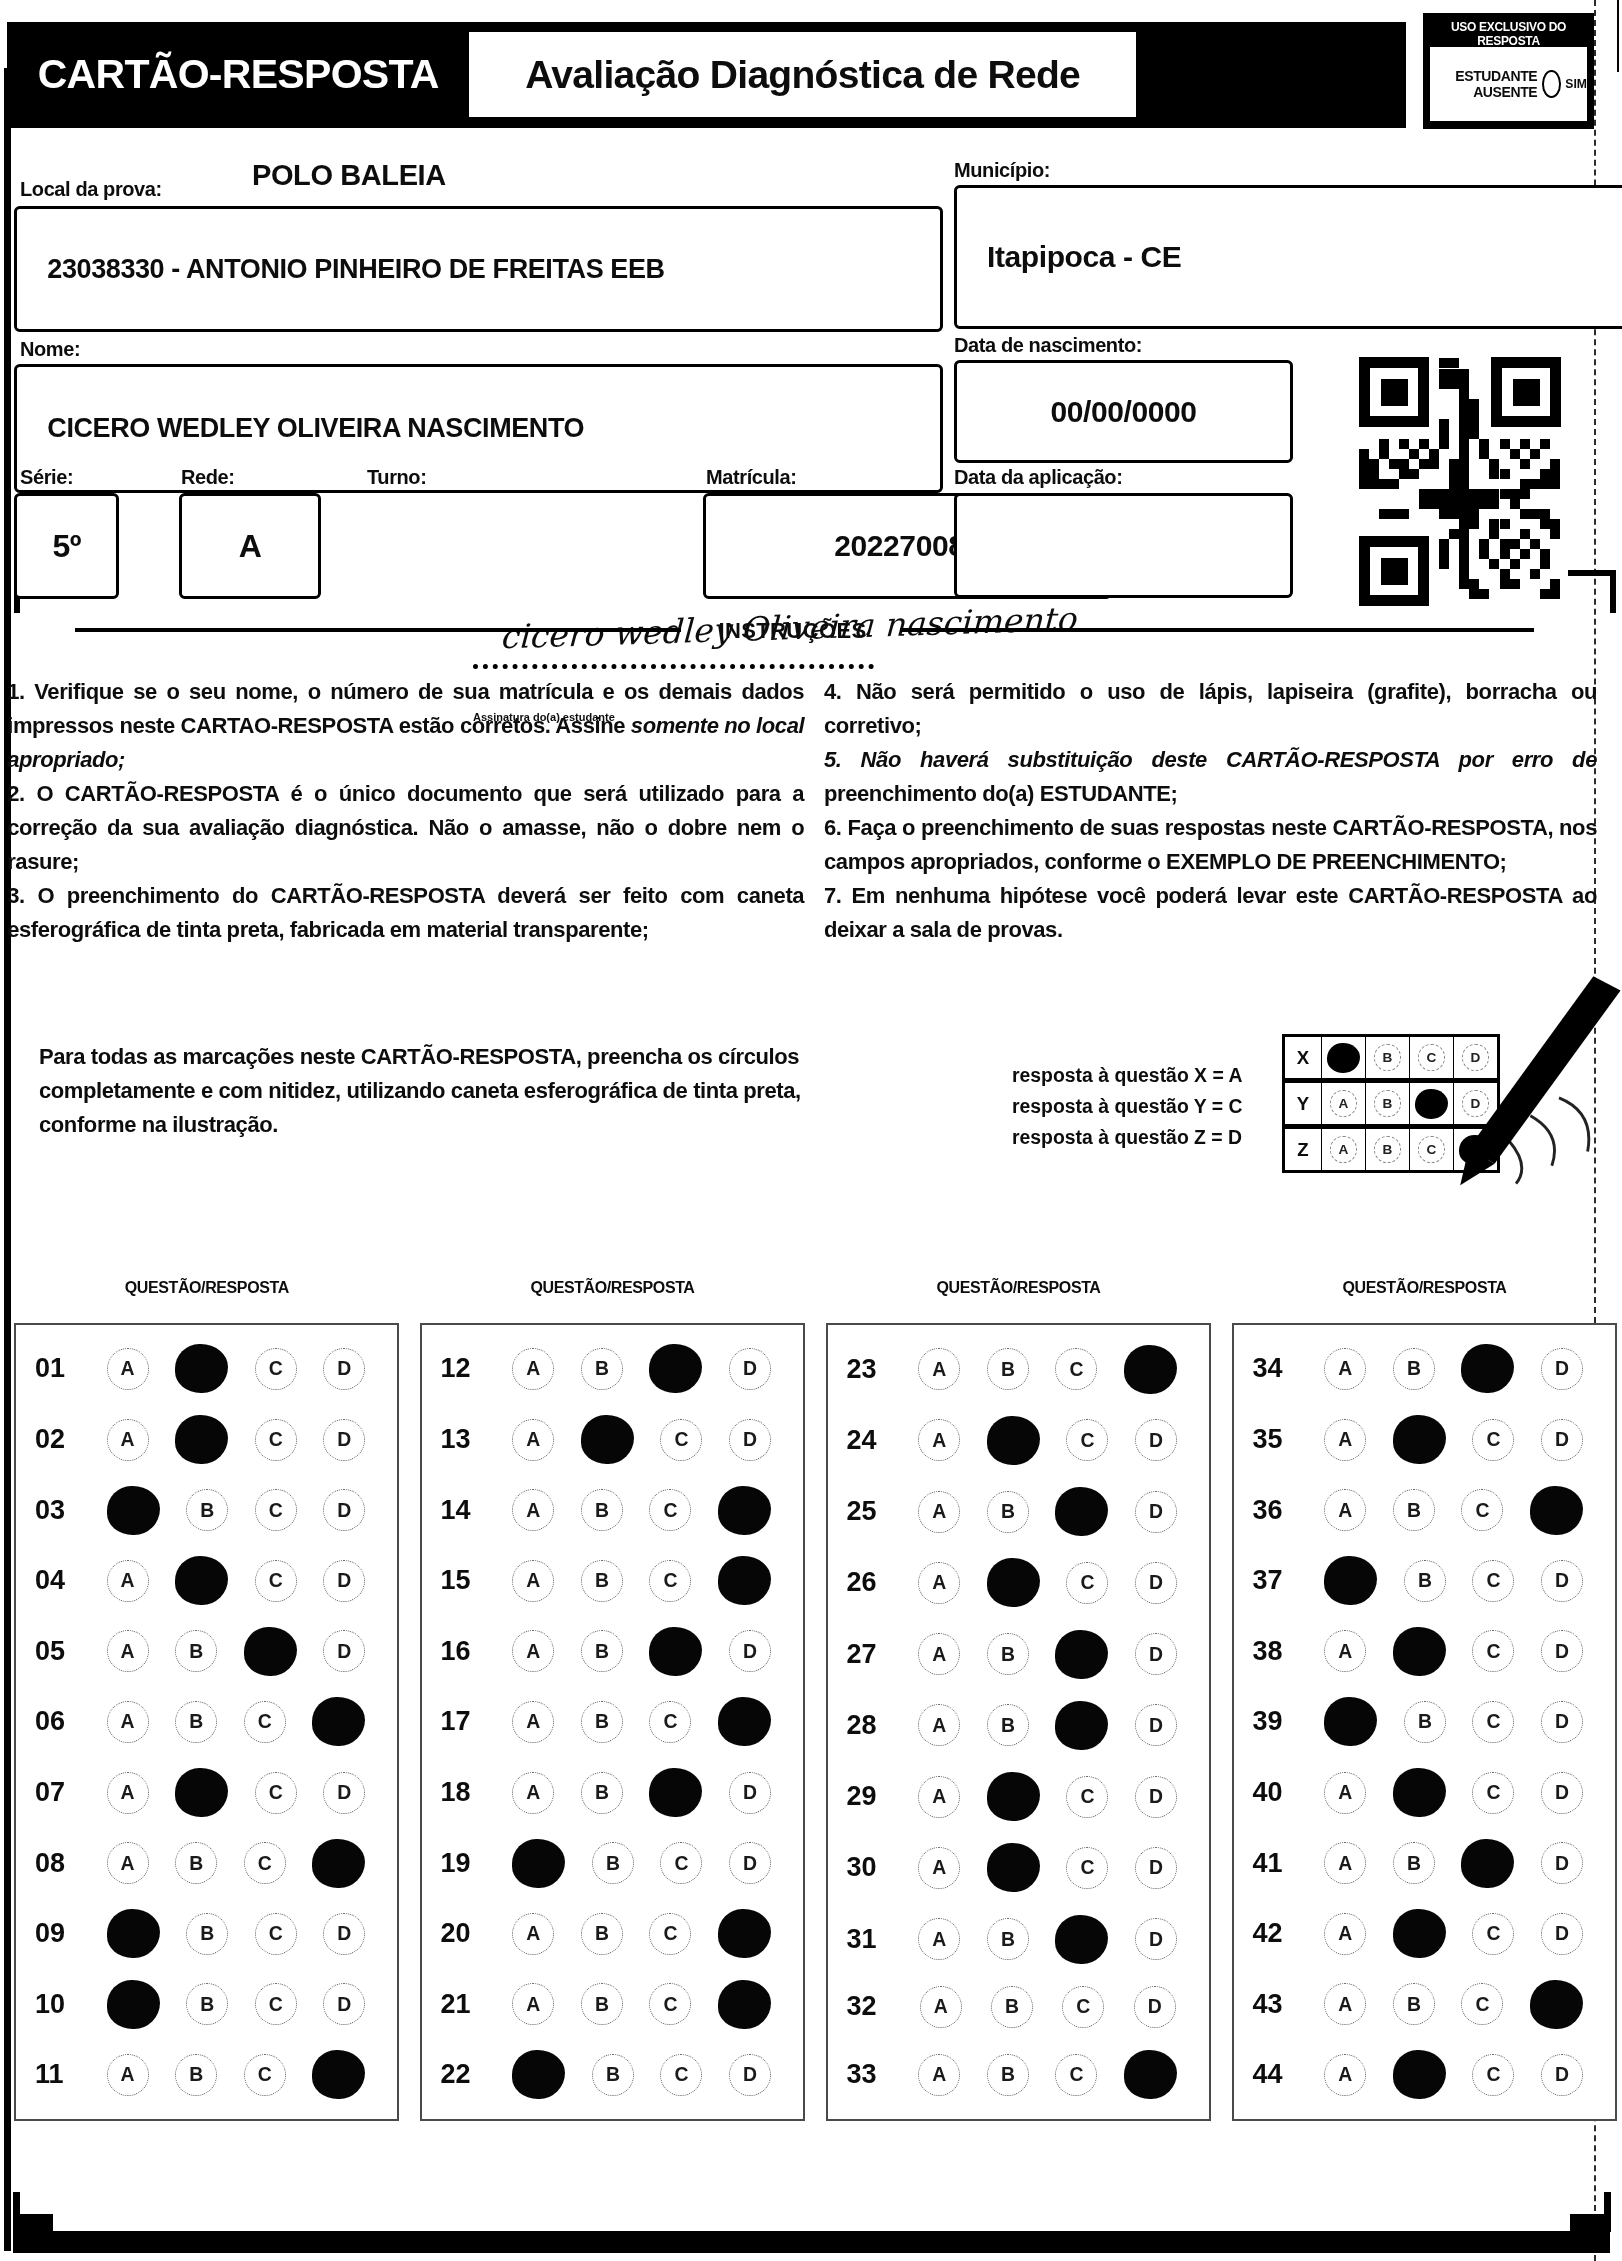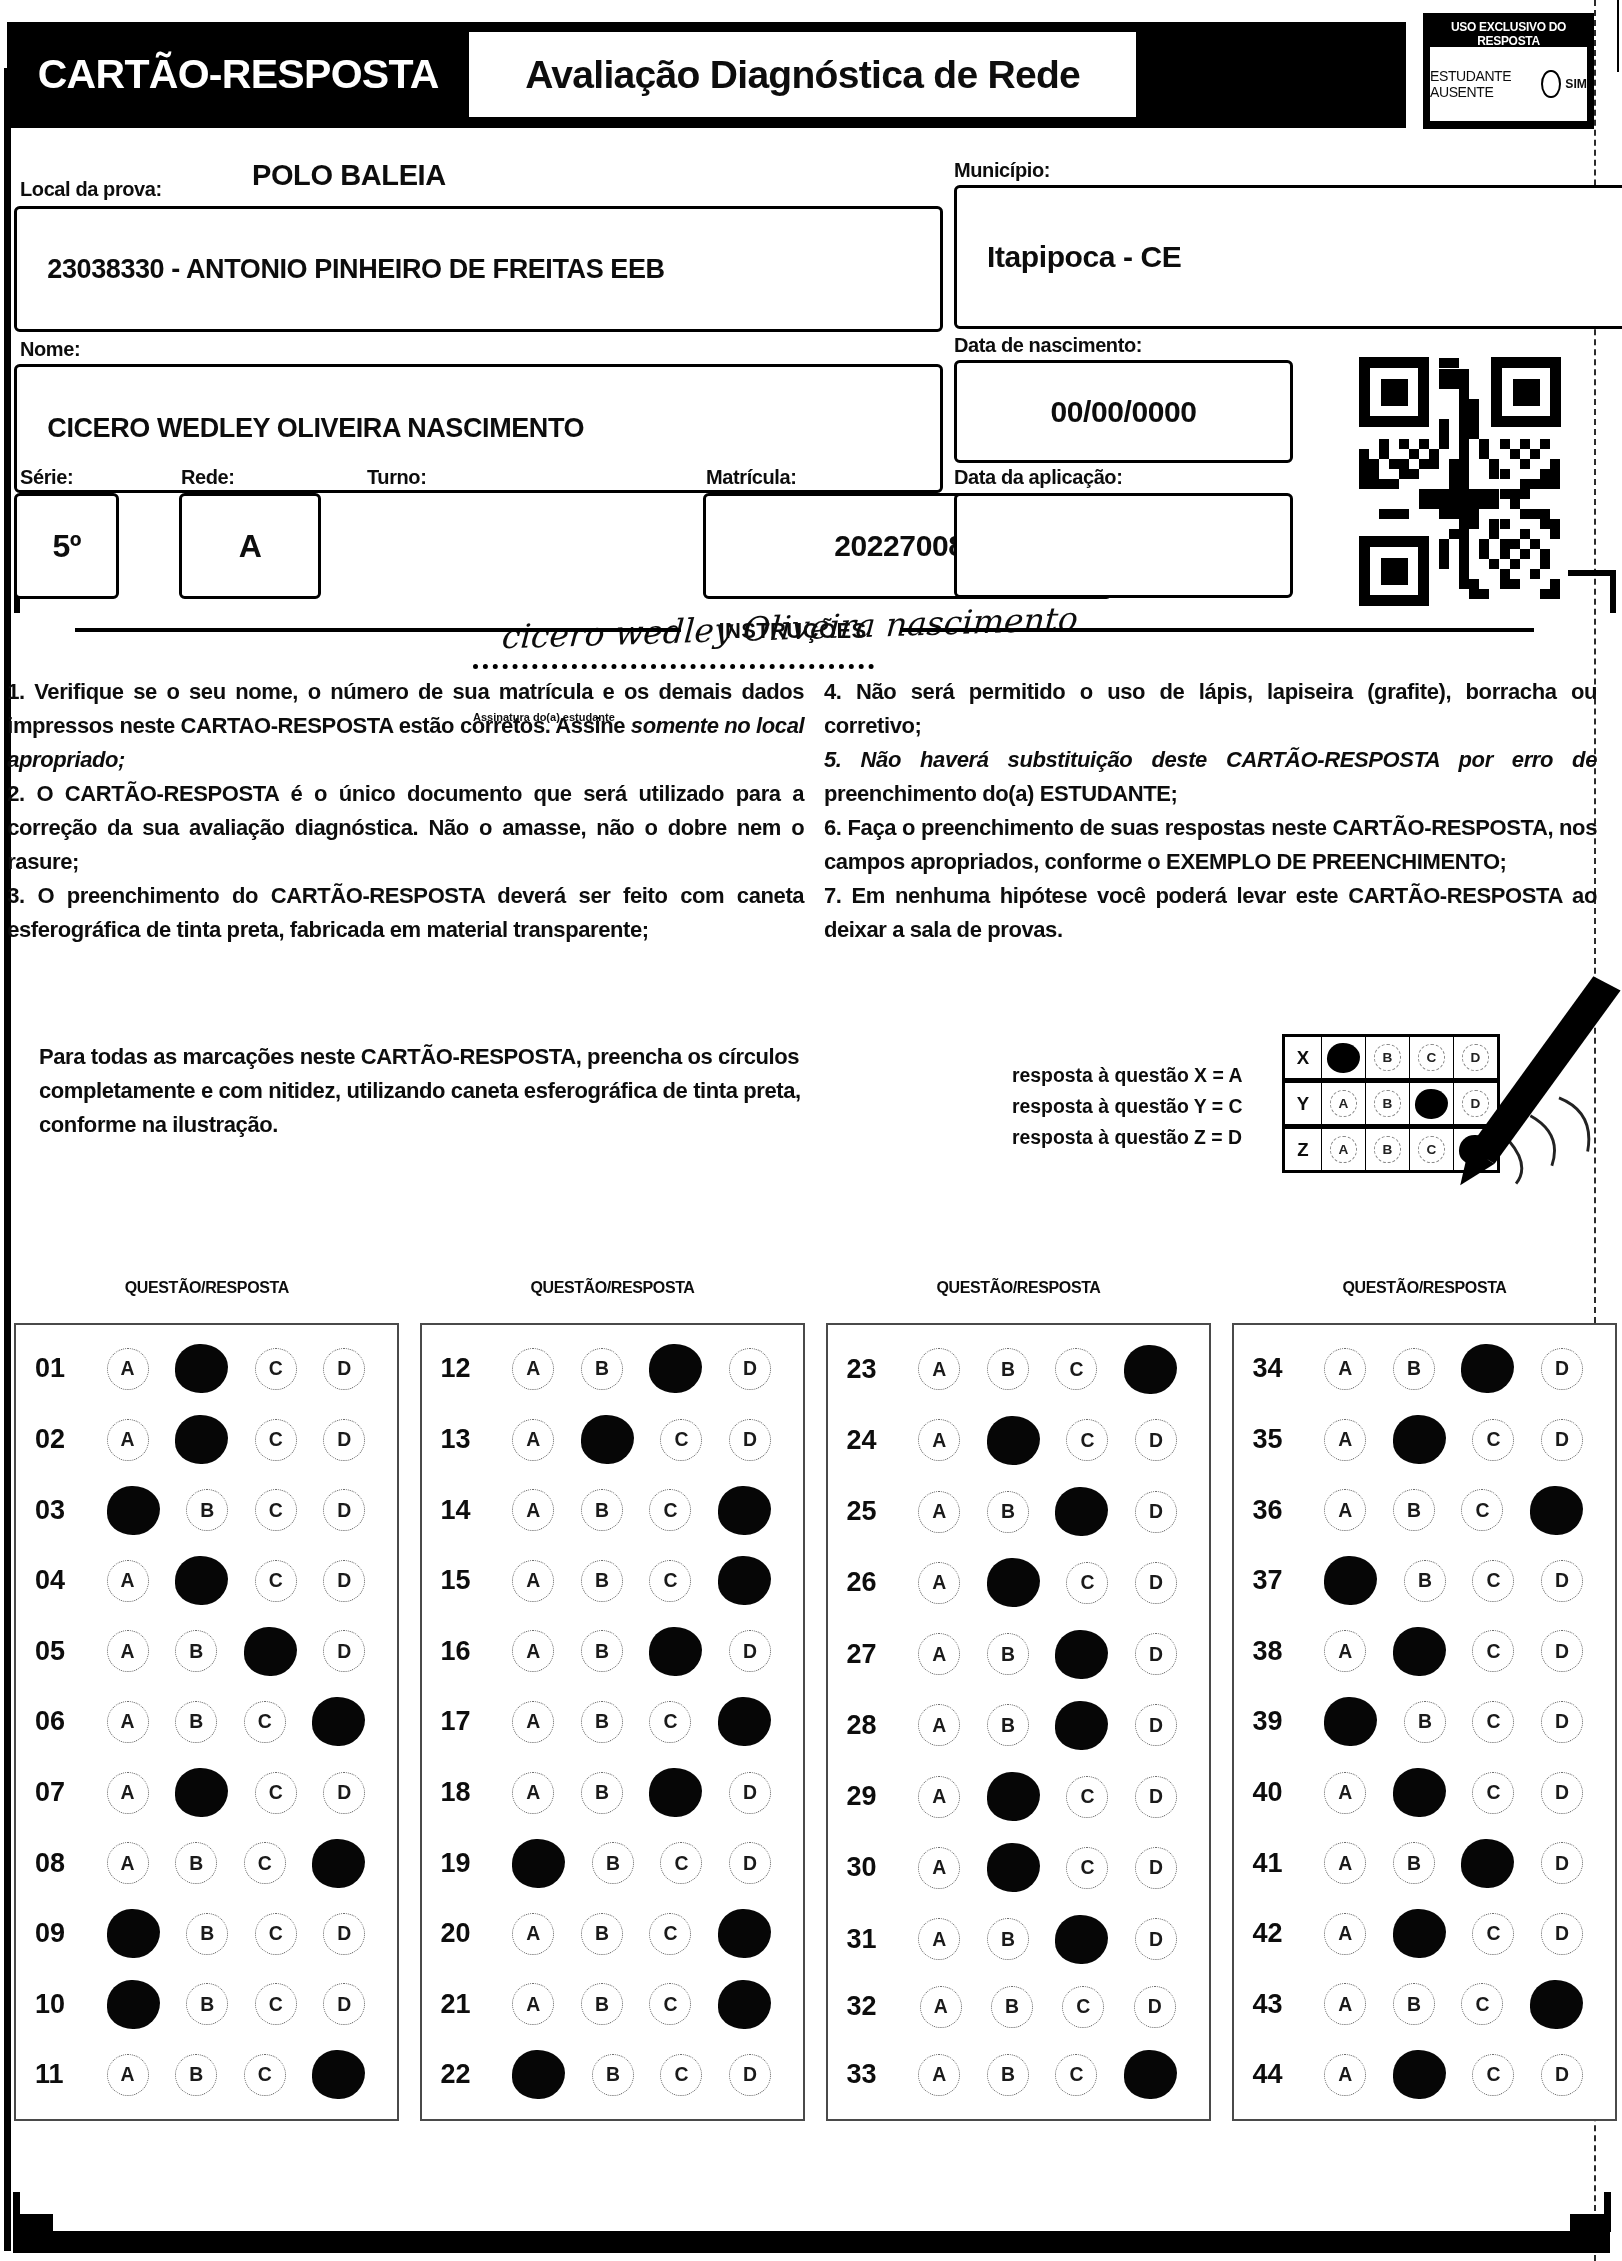--- a/index.html
+++ b/index.html
@@ -19,21 +19,21 @@
   .header-bar{position:absolute;left:7.2px;top:21.5px;width:1399px;height:106px;background:#000;
               display:flex;align-items:center;}
   .h-title{width:462px;text-align:center;color:#fff;font-weight:bold;font-size:41px;letter-spacing:-0.7px;}
   .h-sub-box{width:667px;height:85px;background:#fff;display:flex;align-items:center;justify-content:center;}
   .h-sub{font-weight:bold;font-size:39px;letter-spacing:-0.7px;}
   .h-grade{flex:1;text-align:center;color:#fff;font-weight:bold;font-size:53px;letter-spacing:-0.7px;}
   .aplicador{position:absolute;left:1423px;top:13px;width:171px;height:116px;background:#000;}
   .ap-title{color:#fff;font-weight:bold;font-size:12px;text-align:center;padding-top:7.2px;letter-spacing:-0.3px;}
   .ap-box{position:absolute;left:5px;right:5px;top:32px;bottom:5.7px;background:#fff;border:2.2px solid #000;
           display:flex;align-items:center;justify-content:center;gap:4.3px;}
-  .ap-label{font-weight:normal;font-size:14px;letter-spacing:-0.4px;}
+  .ap-label{font-weight:bold;font-size:14px;letter-spacing:-0.4px;text-align:right;}
   .ap-circle{width:21.5px;height:24.4px;border:2.2px solid #000;border-radius:50%;}
   .ap-sim{font-weight:bold;font-size:12.2px;}
   
   .flabel{position:absolute;font-weight:bold;font-size:20px;letter-spacing:-0.4px;}
   .fvalue-free{position:absolute;font-weight:bold;font-size:29px;letter-spacing:-0.4px;}
   .fbox{position:absolute;border:3.6px solid #000;border-radius:5.7px;background:#fff;
         display:flex;align-items:center;font-weight:bold;font-size:27px;letter-spacing:-0.4px;}
   .fbox.pad{padding-left:30px;}
   .fbox.center{justify-content:center;}
   

